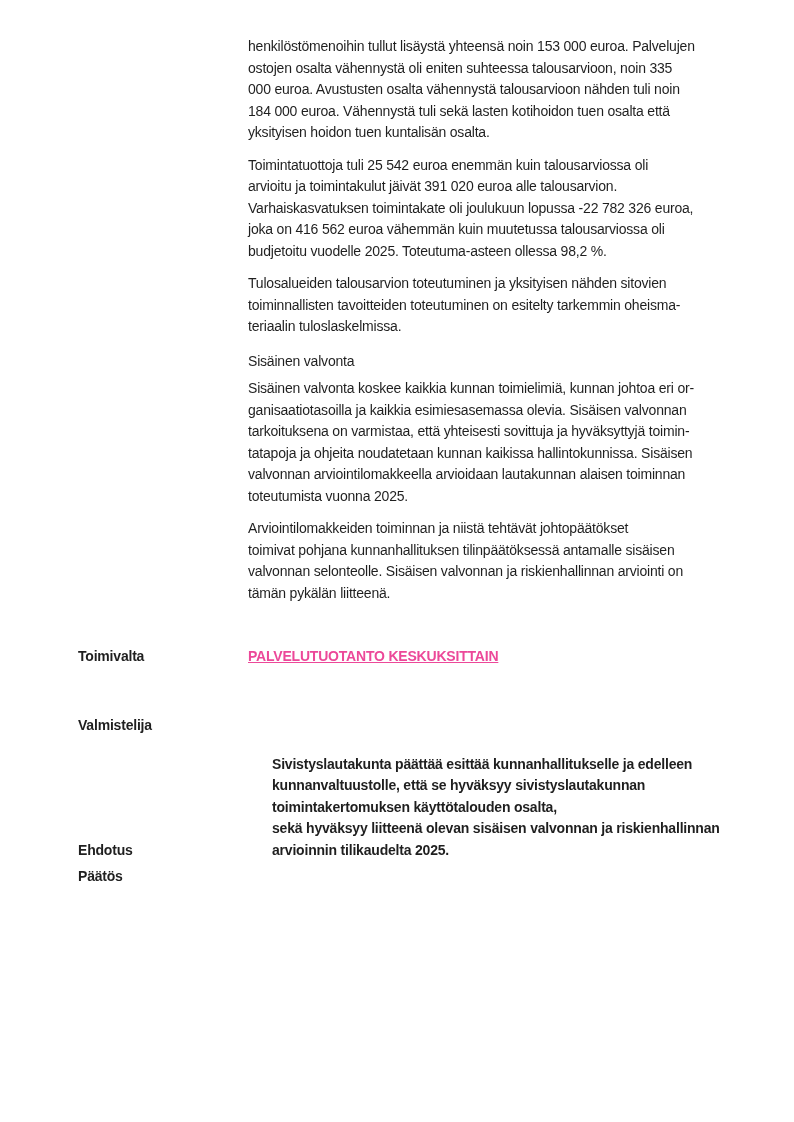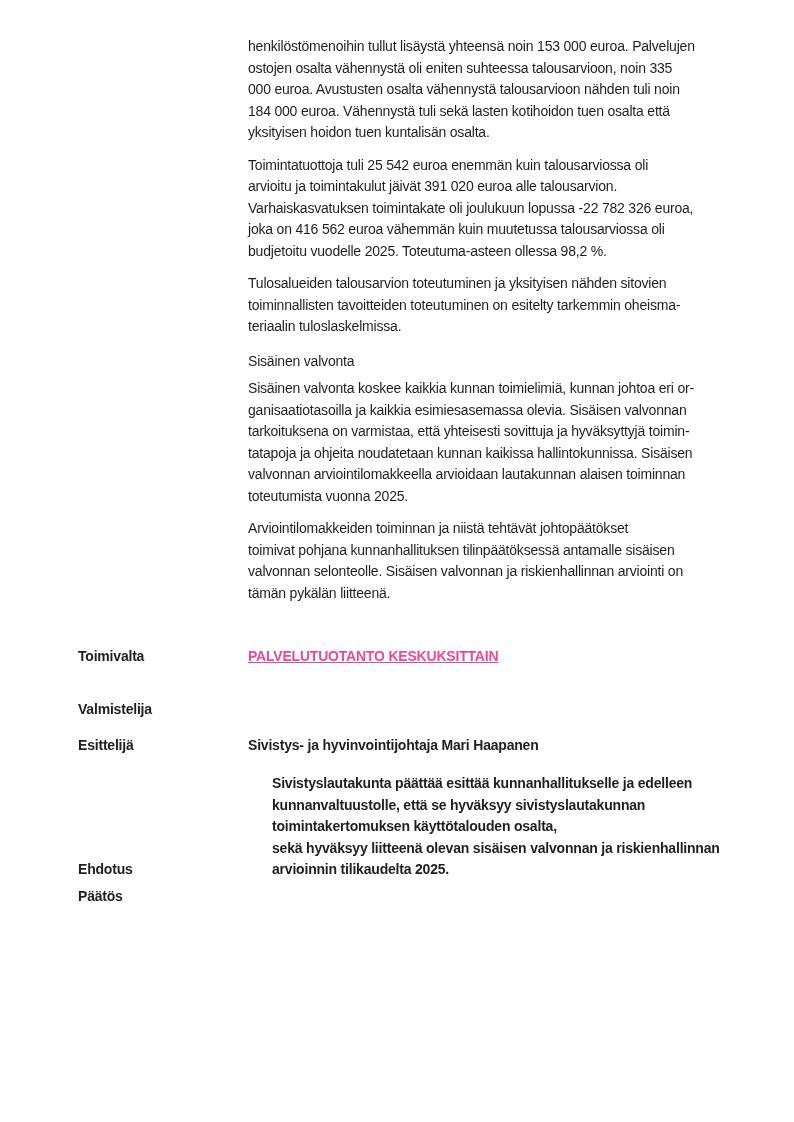--- a/index.html
+++ b/index.html
@@ -34,21 +34,21 @@
   }
   .row-label {
     width: 170px;
     flex: 0 0 170px;
   }
   .row-value {
     flex: 1 1 auto;
     white-space: pre-line;
   }
   .mt-toimivalta   { margin-top: 20px; }
-  .mt-valmistelija { margin-top: 32px; }
+  .mt-valmistelija { margin-top: 48px; }
   .mt-esittelija   { margin-top: 14px; }
   .mt-ehdotus      { margin-top: 17px; gap: 24px; }
   .mt-paatos       { margin-top: 5px; }
   a.doc-link {
     color: #ec4899;
     text-decoration: underline;
     cursor: pointer;
     white-space: pre-line;
   }
 </style>
@@ -88,24 +88,20 @@
     <div class="row-label">Toimivalta</div>
     <div class="row-value">
       <a class="doc-link" href="#">PALVELUTUOTANTO KESKUKSITTAIN</a>
     </div>
   </div>
 
   <div class="row mt-valmistelija">
     <div class="row-label">Valmistelija</div>
   </div>
 
-  <div class="row mt-esittelija">
-    <div class="row-label">Esittelijä</div>
-    <div class="row-value">Sivistys- ja hyvinvointijohtaja Mari Haapanen</div>
-  </div>
 
   <div class="row mt-ehdotus">
     <div class="row-label">Ehdotus</div>
     <div class="row-value">Sivistyslautakunta päättää esittää kunnanhallitukselle ja edelleen
 kunnanvaltuustolle, että se hyväksyy sivistyslautakunnan
 toimintakertomuksen käyttötalouden osalta,
 sekä hyväksyy liitteenä olevan sisäisen valvonnan ja riskienhallinnan
 arvioinnin tilikaudelta 2025.</div>
   </div>
 

